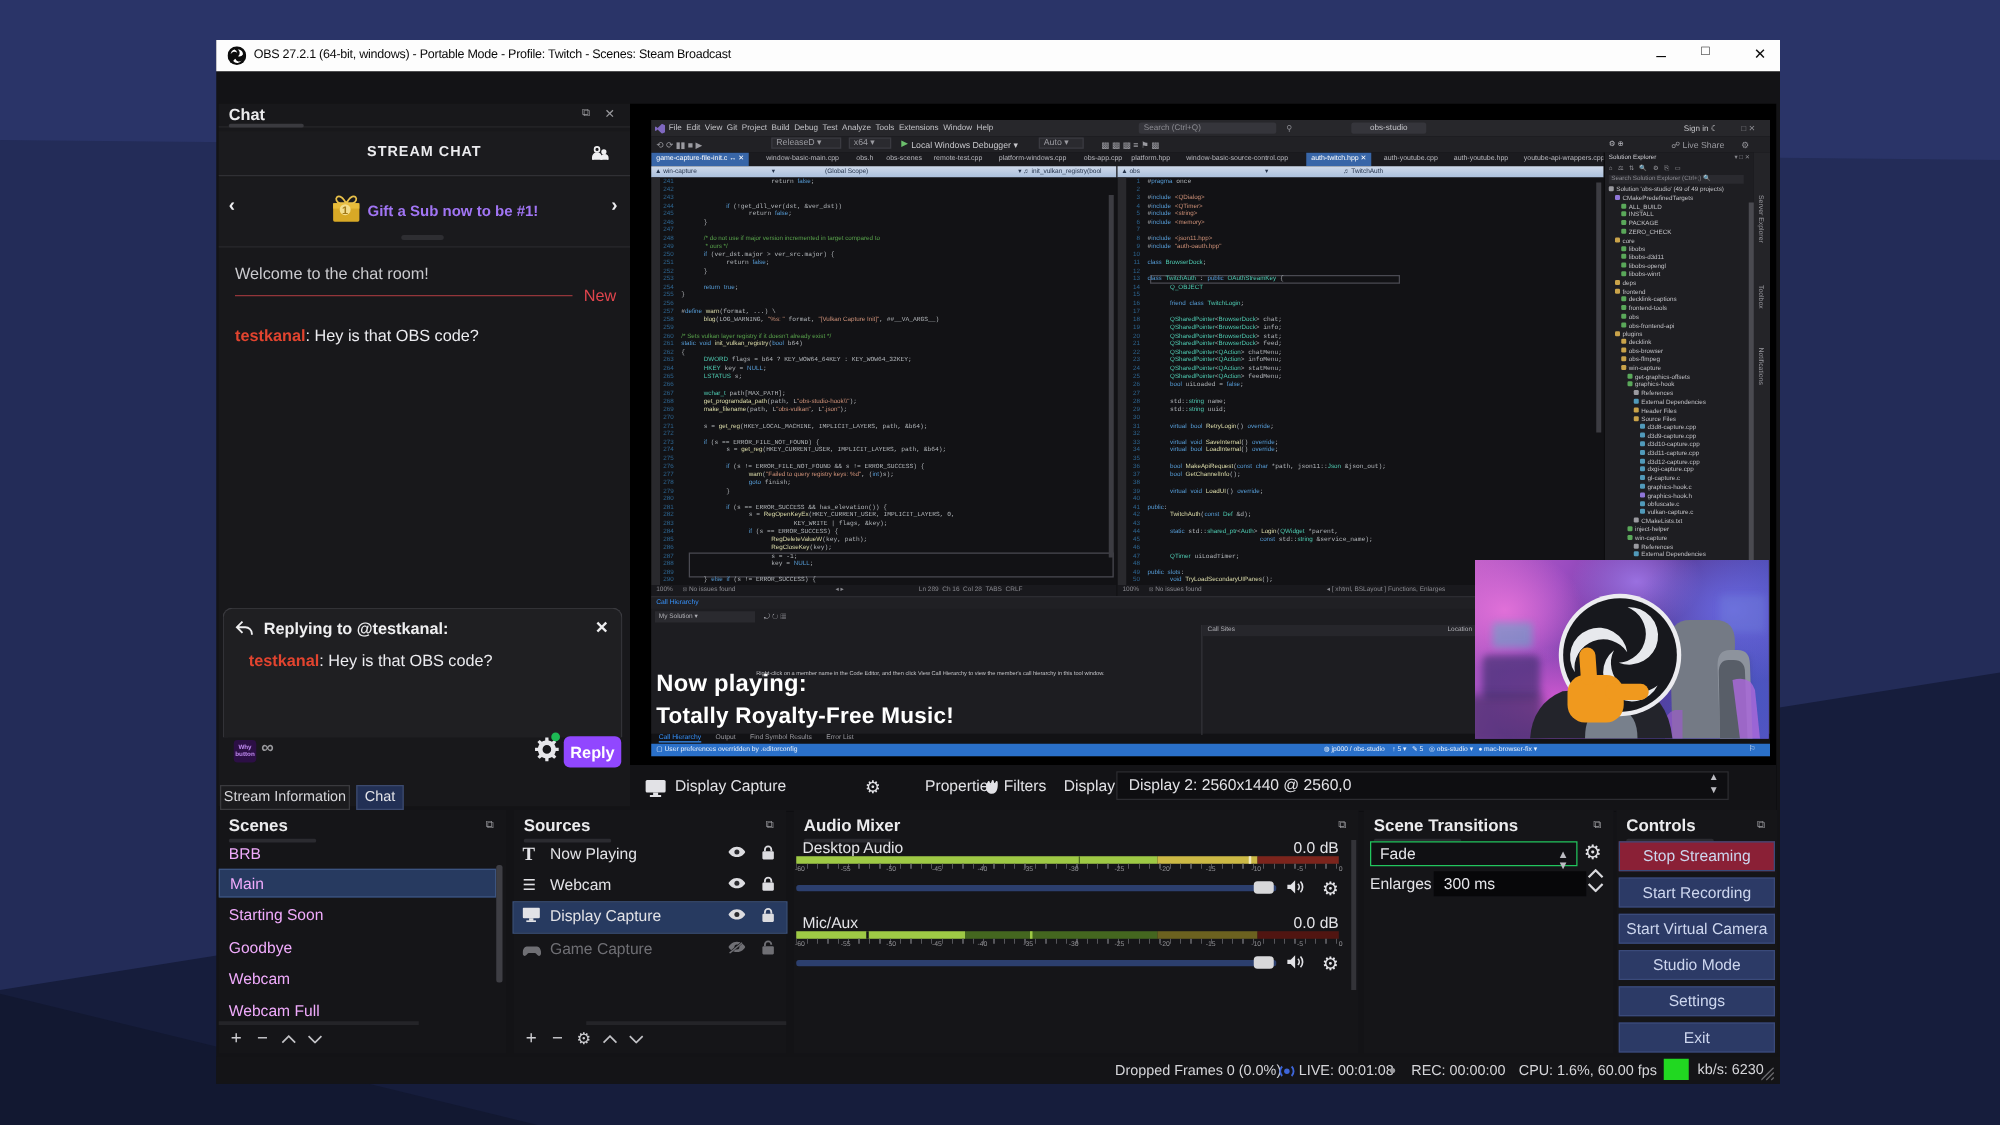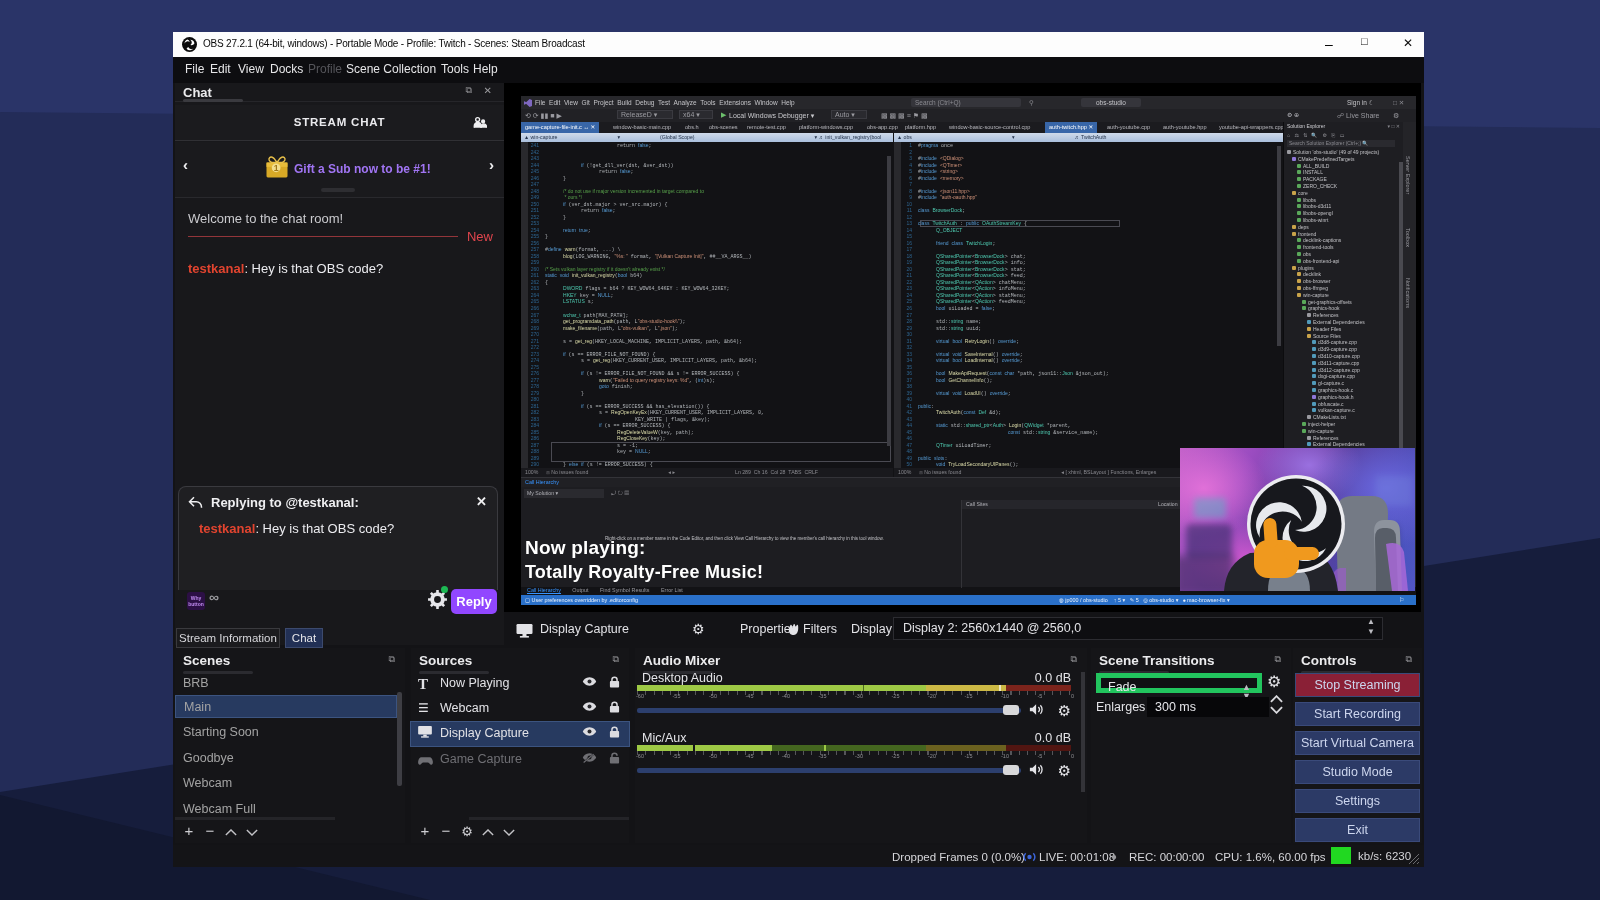--- a/index.html
+++ b/index.html
@@ -14,21 +14,21 @@
 #chatdock{position:absolute;left:2px;top:51px;width:329px;height:562px;background:#18181b;}
 
 #preview{position:absolute;left:331px;top:51px;width:917px;height:566px;background:#000000;}
 #ctxbar{position:absolute;left:331px;top:580px;width:917px;height:37px;background:#131316;}
 
 .dock{position:absolute;top:616px;height:195px;background:#151518;}
 .dtitle{font-size:13.5px;font-weight:bold;color:#ebebed;padding:5px 8px 2px 8px;}
 .dtitle:after{content:"";display:block;height:3px;width:70px;background:#2b2b30;margin-top:3px;border-radius:2px;}
 #statusbar{position:absolute;left:0;top:813px;width:100%;height:22px;color:#d6d6da;font-size:11.5px;background:#141417;}
 .dpin{position:absolute;right:10px;top:6px;color:#9a9a9e;font-size:9px;}
-.sitem{position:absolute;left:0;width:222px;height:23px;color:#a3a3a3;font-size:12.5px;line-height:22px;padding-left:8px;}
+.sitem{position:absolute;left:0;width:222px;height:23px;color:#f0abfc;font-size:12.5px;line-height:22px;padding-left:8px;}
 .sel{background:#273a60;border:1px solid #3c5480;}
 .sel2{background:#273a60;outline:1px solid #3c5480;}
 .toolrow{position:absolute;left:0px;top:174px;width:100%;height:21px;color:#ceced2;}
 .ti{display:inline-block;margin-left:7px;font-size:15px;width:14px;text-align:center;}
 .srow{position:absolute;left:0;width:218px;height:24px;color:#e2e2e6;font-size:12.5px;}
 .sic{position:absolute;left:7px;top:4px;font-size:12px;color:#e2e2e6;}
 .stx{position:absolute;left:29px;top:4px;}
 .eye{position:absolute;right:32px;top:4px;font-size:11px;}
 .lock{position:absolute;right:9px;top:4px;font-size:11px;}
 .meter{position:absolute;left:2px;top:0;width:434px;height:6px;background:#222;}
@@ -86,30 +86,20 @@
     <svg class="abs" style="left:9px;top:5px;" width="15" height="15" viewBox="0 0 24 24">
         <circle cx="12" cy="12" r="12" fill="#0c0c0c"></circle>
         <path d="M8.9 4.1a6.8 6.8 0 0 0-4.8 6.2 5 5 0 0 1 8.3-1.9 5.7 5.7 0 0 0-3.5-4.3z" fill="#fff"></path>
         <path d="M19.9 10.2a6.8 6.8 0 0 0-6.9-5.9 5 5 0 0 1 .5 8.5 5.7 5.7 0 0 0 6.4-2.6z" fill="#fff"></path>
         <path d="M7.3 18.9a6.8 6.8 0 0 0 11.1-.9 5 5 0 0 1-8.3-1.9 5.7 5.7 0 0 0-2.8 2.8z" fill="#fff"></path>
       </svg>
     <span class="abs" style="left:30px;top:6px;font-size:10px;letter-spacing:-0.2px;">OBS 27.2.1 (64-bit, windows) - Portable Mode - Profile: Twitch - Scenes: Steam Broadcast</span>
     <span class="abs" style="left:1152px;top:4px;font-size:14px;">–</span>
     <span class="abs" style="left:1188px;top:3px;font-size:11px;">□</span>
     <span class="abs" style="left:1230px;top:4px;font-size:12px;">✕</span>
-  </div>
-  <div id="menubar">
-    <span class="abs" style="left:12px;top:5px;">File</span>
-    <span class="abs" style="left:37px;top:5px;">Edit</span>
-    <span class="abs" style="left:65px;top:5px;">View</span>
-    <span class="abs" style="left:97px;top:5px;">Docks</span>
-    <span class="abs" style="left:135px;top:5px;color:#55555a;">Profile</span>
-    <span class="abs" style="left:173px;top:5px;">Scene Collection</span>
-    <span class="abs" style="left:268px;top:5px;">Tools</span>
-    <span class="abs" style="left:300px;top:5px;">Help</span>
   </div>
   <div id="chatdock">
     <div class="abs" style="left:0;top:0;width:100%;height:18px;">
       <span style="font-size:13px;font-weight:bold;color:#ebebed;padding-left:8px;">Chat</span>
       <div class="abs" style="left:0px;top:18px;width:329px;height:1px;background:#26262a;"></div><div class="abs" style="left:8px;top:16px;width:60px;height:3px;background:#3a3a3f;border-radius:2px;"></div>
       <span class="abs" style="right:32px;top:2px;color:#9a9a9e;font-size:9px;">⧉</span>
       <span class="abs" style="right:12px;top:2px;color:#9a9a9e;font-size:10px;">✕</span>
     </div>
 
     <div class="abs" style="left:0;top:22px;width:100%;height:36px;background:#1b1b1e;border-bottom:1px solid #303034;">
@@ -607,21 +597,21 @@
     <span class="abs spk" style="top:115px;"><svg width="16" height="13" viewBox="0 0 18 14">
           <path d="M1 5h3l4-4v12l-4-4H1z" fill="#e2e2e6"></path>
           <path d="M10.5 4.2a4 4 0 0 1 0 5.6M12.8 2.2a7 7 0 0 1 0 9.6" fill="none" stroke="#e2e2e6" stroke-width="1.5"></path>
         </svg></span>
     <span class="abs gearm" style="top:114px;">⚙</span>
     <div class="abs" style="left:446px;top:24px;width:4px;height:120px;background:#333338;"></div>
   </div>
   <div class="dock" id="trans" style="left:918px;width:200px;">
     <div class="dtitle">Scene Transitions</div>
       <span class="dpin">⧉</span>
-    <div class="abs" style="left:5px;top:25px;width:166px;height:20px;background:#101013;border:5px solid #22c55e;color:#e6e6ea;font-size:12.5px;line-height:19px;padding-left:7px;">Fade<span style="position:absolute;right:6px;font-size:9px;color:#bcbcc2;">▲<br></span><span style="position:absolute;right:6px;top:9px;font-size:9px;color:#bcbcc2;">▼</span></div>
+    <div class="abs" style="left:5px;top:25px;width:166px;height:20px;background:#101013;border:1px solid #22c55e;color:#e6e6ea;font-size:12.5px;line-height:19px;padding-left:7px;">Fade<span style="position:absolute;right:6px;font-size:9px;color:#bcbcc2;">▲<br></span><span style="position:absolute;right:6px;top:9px;font-size:9px;color:#bcbcc2;">▼</span></div>
     <span class="abs" style="left:176px;top:24px;font-size:16px;color:#e0e0e4;">⚙</span>
     <div class="abs" style="left:5px;top:52px;font-size:12.5px;color:#e4e4e8;">Enlarges</div>
     <div class="abs" style="left:56px;top:49px;width:122px;height:20px;background:#070709;color:#e6e6ea;font-size:12.5px;line-height:20px;padding-left:8px;">300 ms</div>
     <svg class="abs" style="left:179px;top:47px;" width="13" height="8" viewBox="0 0 14 8">
         <path d="M1 7 7 1l6 6" fill="none" stroke="#d8d8dc" stroke-width="2"></path>
       </svg>
     <svg class="abs" style="left:179px;top:58px;" width="13" height="8" viewBox="0 0 14 8">
         <path d="M1 1l6 6 6-6" fill="none" stroke="#d8d8dc" stroke-width="2"></path>
       </svg>
   </div>

